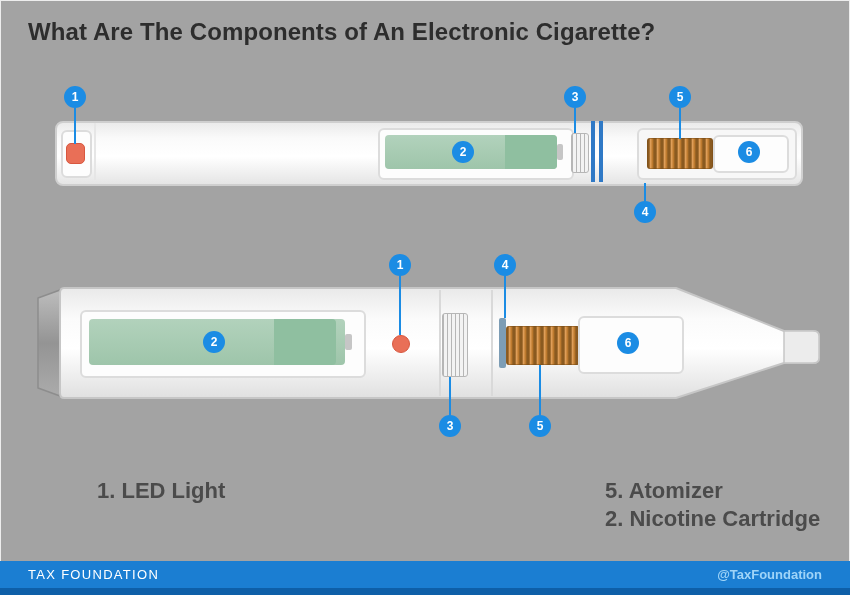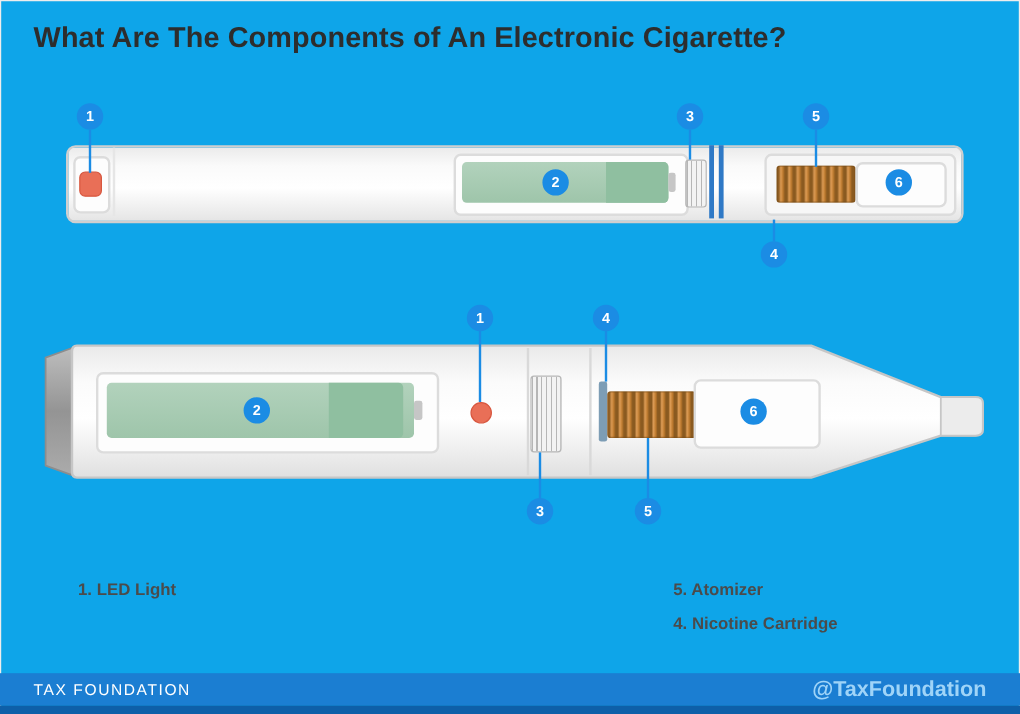--- a/index.html
+++ b/index.html
@@ -1,37 +1,37 @@
 <!DOCTYPE html>
 <html><head>
 <meta charset="utf-8">
 <style>
   html,body{margin:0;padding:0;background:#ffffff;}
   body{font-family:"Liberation Sans",sans-serif;}
-  #stage{position:relative;width:850px;height:595px;background:#0ea5e9;overflow:hidden;box-shadow:inset 0 0 0 1px #ededed;}
+  #stage{position:relative;width:850px;height:595px;background:#a3a3a3;overflow:hidden;box-shadow:inset 0 0 0 1px #ededed;}
   .abs{position:absolute;}
   .group{position:absolute;inset:0;}
   .title{left:28px;top:18px;font-size:24px;font-weight:700;color:#2d2d2d;letter-spacing:.1px;}
   .cig-body{background:linear-gradient(180deg,#ebebeb 0%,#fafafa 25%,#ffffff 55%,#e5e5e5 100%);border:2px solid #cfcfcf;border-radius:8px;}
   .inner-box{background:#fdfdfd;border:2px solid #dcdcdc;border-radius:6px;}
   .green{background:linear-gradient(180deg,#b2d2bc,#9ec5aa);border-radius:4px;}
   .green-dark{position:absolute;top:0;bottom:0;background:#8fbfa0;}
   .terminal{background:#c6c6c6;border-radius:2px;}
   .led{background:#e96f57;border:1px solid #d8573f;}
   .ribs{background:repeating-linear-gradient(90deg,#b6b6b6 0 1px,#f3f3f3 1px 4px);border:1px solid #b6b6b6;border-radius:3px;}
   .ring{background:#2f79c6;}
   .coil{background:repeating-linear-gradient(90deg,#8a5a20 0px,#8a5a20 1px,#df9e58 2.5px,#bd7a2e 4.5px,#8a5a20 6px,#8a5a20 7px);border:1px solid rgba(122,77,21,.55);border-radius:3px;}
   .marker{width:22px;height:22px;border-radius:50%;background:#1b8ce4;color:#fff;font-size:12px;font-weight:700;display:flex;align-items:center;justify-content:center;z-index:6;}
   .cline{width:2px;background:#1b8ce4;z-index:5;}
   .seam{background:#e6e6e6;}
   .sensor-bar{background:#7d9db5;border-radius:2px;}
-  .legend-item{font-size:14px;font-weight:700;color:#4b4b4b;line-height:28px;white-space:nowrap;}
+  .legend-item{font-size:22px;font-weight:700;color:#4b4b4b;line-height:28px;white-space:nowrap;margin-left:32px;}
   .footer-bar{left:0;top:561px;width:850px;height:27px;background:#1b7ed2;display:flex;align-items:center;justify-content:space-between;padding:0 28px;box-sizing:border-box;}
   .brand{color:#ffffff;font-size:13px;letter-spacing:1.3px;}
-  .handle{color:#9fd4f8;font-size:18px;font-weight:700;}
+  .handle{color:#9fd4f8;font-size:13px;font-weight:700;}
   .footer-strip{left:0;top:588px;width:850px;height:7px;background:#0e5fa8;}
 </style>
 </head>
 <body>
 
 <div id="stage">
 
   <div class="abs title">What Are The Components of An Electronic Cigarette?</div>
 
   <div class="group">
@@ -111,23 +111,23 @@
     <div class="abs marker" style="left:439px;top:415px;">3</div>
     <div class="abs marker" style="left:494px;top:254px;">4</div>
     <div class="abs marker" style="left:529px;top:415px;">5</div>
     <div class="abs marker" style="left:617px;top:332px;">6</div>
   </div>
 
   <div class="group">
     <div class="abs" style="left:65px;top:477px;">
       <div class="legend-item">1. LED Light</div>
     </div>
-    <div class="abs" style="left:561px;top:477px;">
+    <div class="abs" style="left:573px;top:477px;">
       <div class="legend-item">5. Atomizer</div>
-      <div class="legend-item">4. Nicotine Cartridge</div>
+      <div class="legend-item">2. Nicotine Cartridge</div>
     </div>
   </div>
 
   <div class="abs footer-bar">
     <span class="brand">TAX FOUNDATION</span>
     <span class="handle">@TaxFoundation</span>
   </div>
   <div class="abs footer-strip"></div>
 
 </div>

